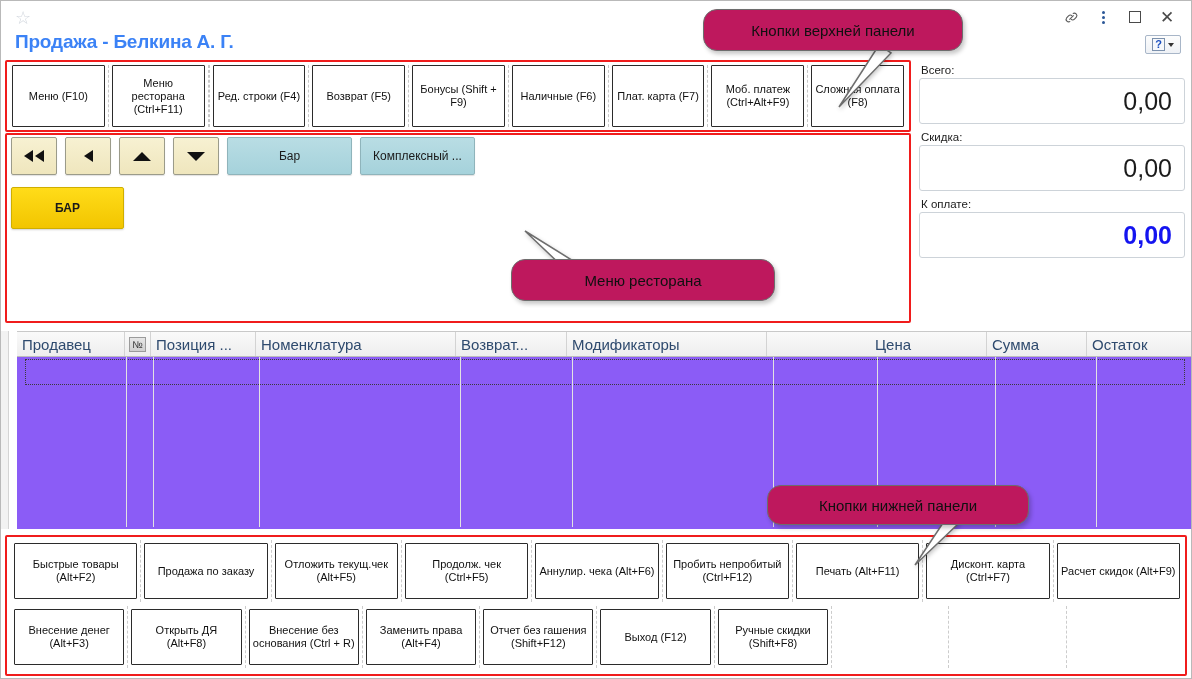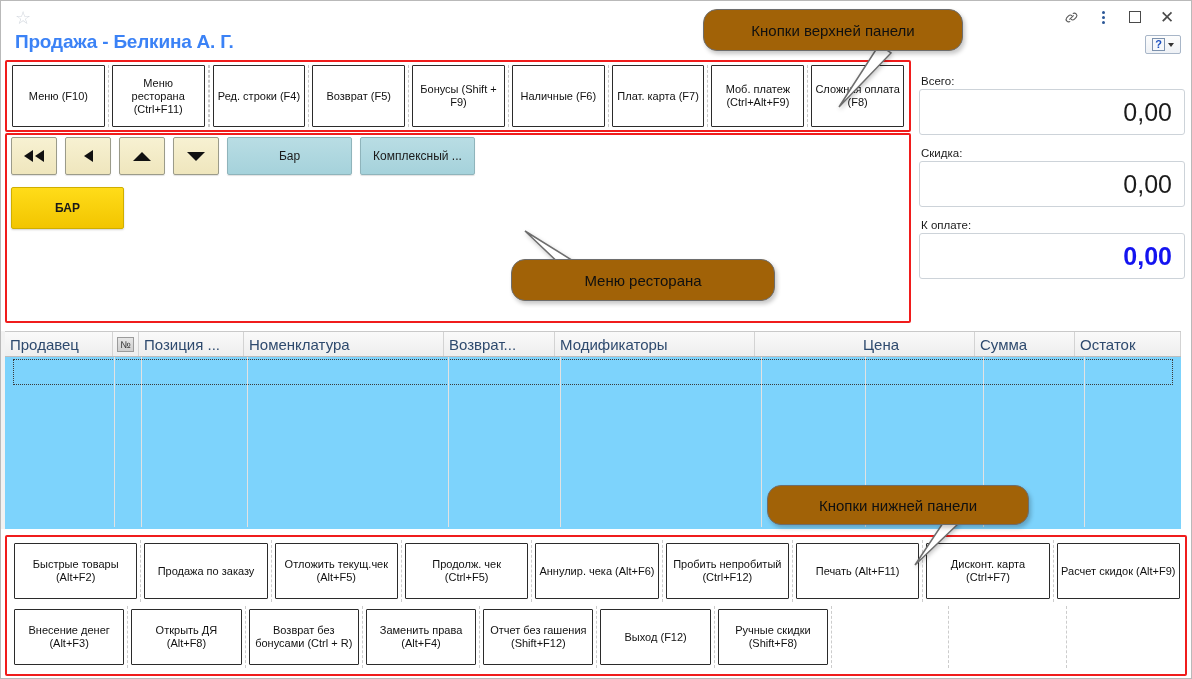--- a/index.html
+++ b/index.html
@@ -141,38 +141,38 @@
     cursor: pointer;
     box-shadow: 0 1px 2px rgba(0,0,0,.18);
   }
   .menu-row2 { padding: 12px 0 0 2px; display:flex; }
 
   
   .totals {
     position: absolute; left: 918px; top: 62px; width: 266px;
   }
   .tot-label {
-    font-size: 11.5px; color: #1a1a1a; margin: 12px 0 2px 2px;
+    font-size: 11.5px; color: #1a1a1a; margin: 1px 0 2px 2px;
   }
   .tot-field {
     height: 46px;
     background: #ffffff;
     border: 1px solid #cdd3d9;
     border-radius: 3px;
     display: flex; align-items: center; justify-content: flex-end;
     padding-right: 12px;
     font-size: 25px; color: #1b1b1b;
     margin-bottom: 7px;
   }
   .tot-field.blue { color: #1414f0; font-weight: bold; }
 
   
   .table-wrap {
-    position: absolute; left: 4px; top: 330px; width: 1176px; height: 198px;
-    background: #7dd3fc;
+    position: absolute; left: 16px; top: 330px; width: 1176px; height: 198px;
+    background: #8b5cf6;
   }
   .thead {
     display: flex; height: 26px;
     background: linear-gradient(#fafafa,#eeeeee);
     border-top: 1px solid #c9c9c9;
     border-bottom: 1px solid #bdbdbd;
   }
   .th {
     display: flex; align-items: center;
     padding: 0 5px;
@@ -224,21 +224,21 @@
     text-align: center;
     font-size: 11px; color: #111; line-height: 13px;
     padding: 2px 3px;
     cursor: pointer;
   }
   .bcell.empty .bbtn { border: none; background: transparent; cursor: default; }
 
   
   .callout {
     position: absolute; z-index: 20;
-    background: #a16207;
+    background: #be185d;
     border: 1.5px solid #6d6d6d;
     border-radius: 14px;
     display: flex; align-items: center; justify-content: center;
     font-size: 15px; color: #101010;
     box-shadow: 2px 3px 4px rgba(0,0,0,.22);
     padding: 0 27px;
   }
   #co-top    { left: 702px; top: 8px;   width: 260px; height: 42px; }
   #co-menu   { left: 510px; top: 258px; width: 264px; height: 42px; }
   #co-bottom { left: 766px; top: 484px; width: 262px; height: 40px; }
@@ -405,21 +405,21 @@
         </div>
       </div>
     <div class="brow" id="brow2">
         <div class="bcell">
           <div class="bbtn">Внесение денег (Alt+F3)</div>
         </div>
         <div class="bcell">
           <div class="bbtn">Открыть ДЯ (Alt+F8)</div>
         </div>
         <div class="bcell">
-          <div class="bbtn">Возврат без бонусами (Ctrl + R)</div>
+          <div class="bbtn">Внесение без основания (Ctrl + R)</div>
         </div>
         <div class="bcell">
           <div class="bbtn">Заменить права (Alt+F4)</div>
         </div>
         <div class="bcell">
           <div class="bbtn">Отчет без гашения (Shift+F12)</div>
         </div>
         <div class="bcell">
           <div class="bbtn">Выход (F12)</div>
         </div>

